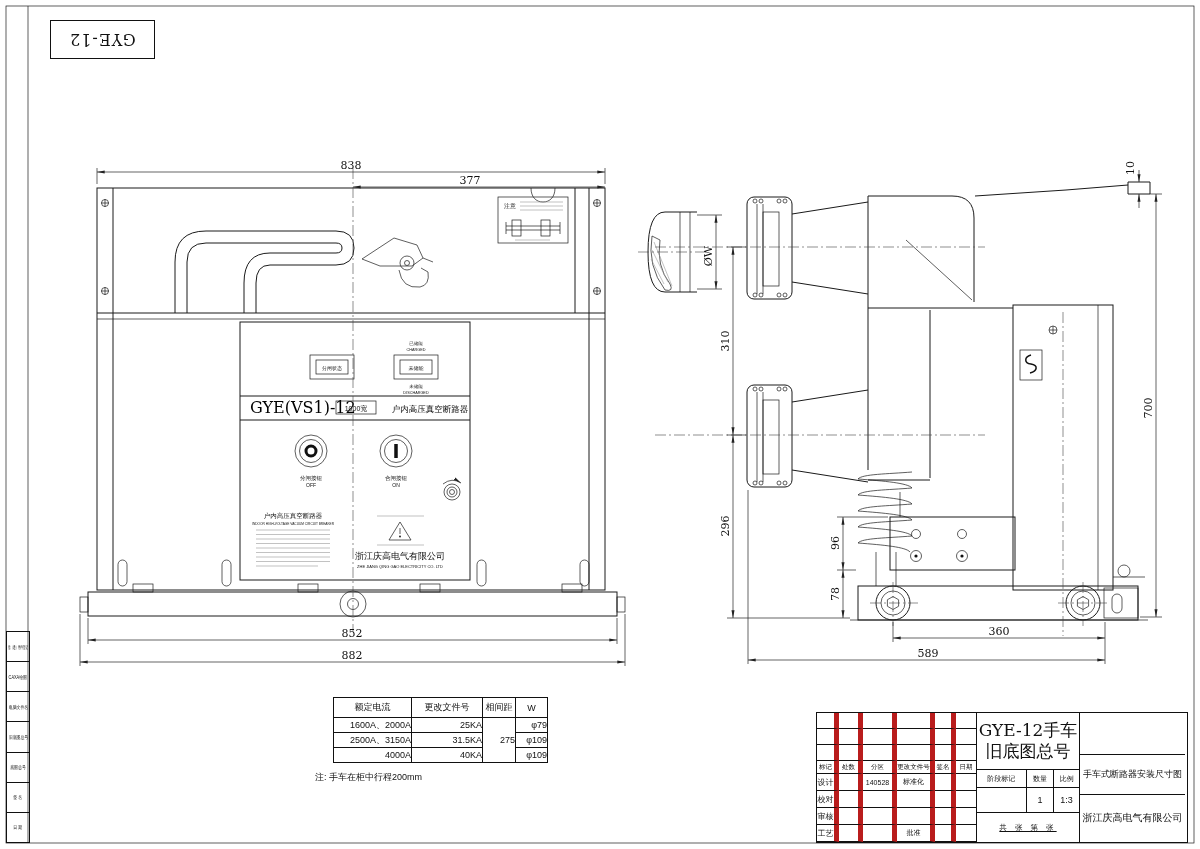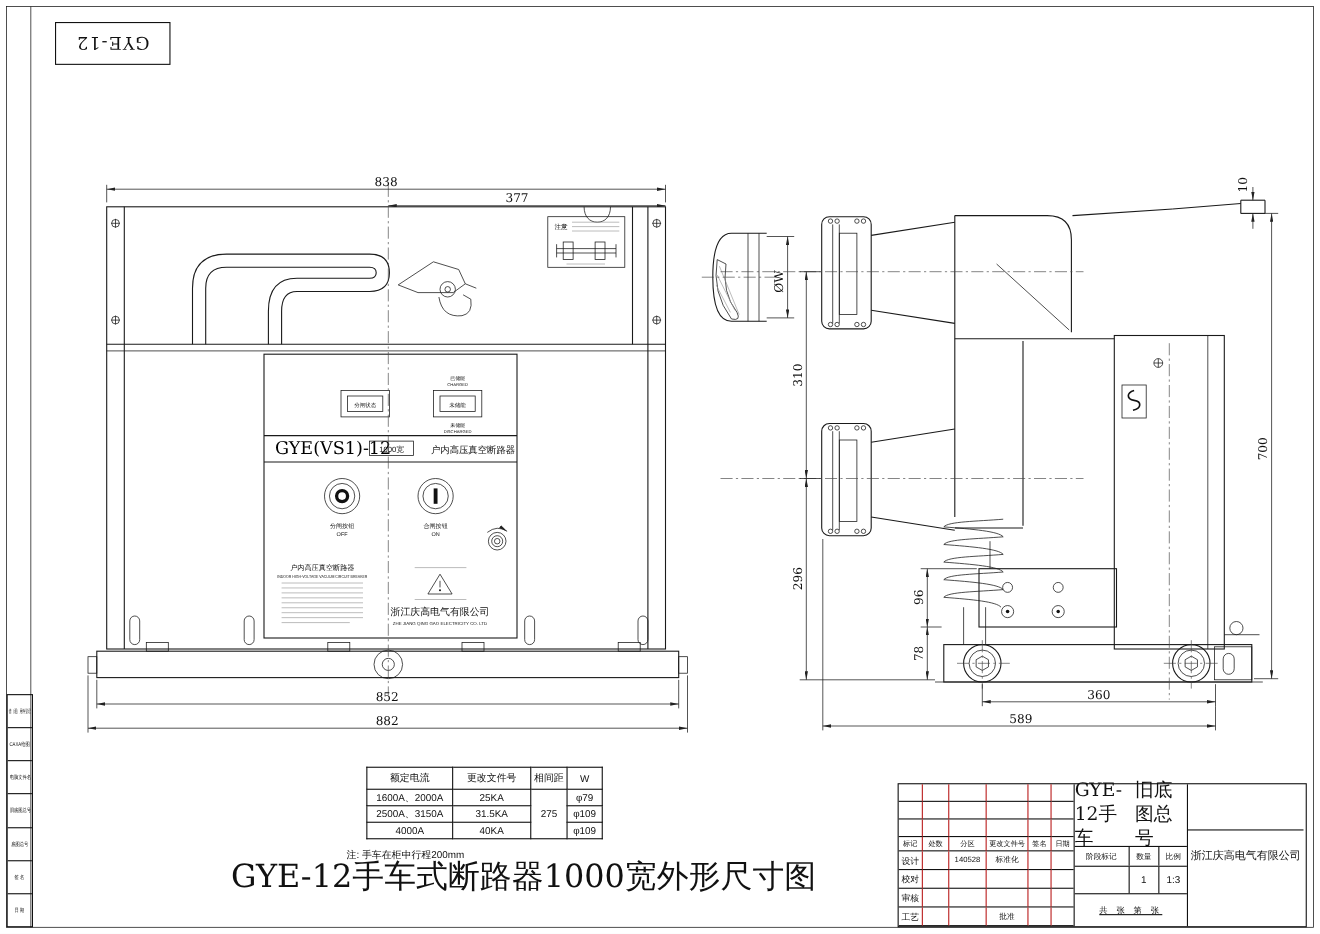--- a/index.html
+++ b/index.html
@@ -11,21 +11,21 @@
   .dim{fill:none;stroke:#222;stroke-width:.7;}
   .chain{fill:none;stroke:#444;stroke-width:.6;stroke-dasharray:11 3 2 3;}
   .hl{fill:none;stroke:#999;stroke-width:.6;}
   .dt{font-family:"DejaVu Serif",serif;font-size:11px;fill:#111;}
   .pt{font-family:"Liberation Sans",sans-serif;fill:#111;}
   
   #spec{position:absolute;left:333px;top:697px;border-collapse:collapse;
         font-size:9px;text-align:center;}
   #spec td{border:1px solid #111;padding:0;}
   .c1{width:77px;} .c2{width:70px;} .c3{width:32px;} .c4{width:31px;}
-  .hrow td{height:19px;} .drow td{height:14px;}
+  .hrow td{height:19px;} .drow td{height:14px;text-align:right;}
   #note{position:absolute;left:315px;top:771px;font-size:9px;}
   #main-title{position:absolute;left:210px;top:777px;font-size:29px;
       font-family:"DejaVu Serif",serif;white-space:nowrap;}
   
   #codebox{position:absolute;left:50px;top:20px;width:103px;height:37px;
       border:1px solid #111;display:flex;align-items:center;justify-content:center;}
   #codebox span{transform:rotate(180deg);font-family:"DejaVu Serif",serif;
       font-size:16px;letter-spacing:1px;}
   
   #strip{position:absolute;left:6px;top:631px;width:22px;height:210px;
@@ -34,28 +34,28 @@
       justify-content:center;font-size:5px;white-space:nowrap;overflow:visible;}
   #strip .srow:last-child{border-bottom:none;}
   #strip .srow span{transform:scaleX(.78);}
   #strip .srow span.tight{transform:scaleX(.5);}
   
   #tb{position:absolute;left:816px;top:712px;width:370px;height:129px;
       border:1px solid #111;display:flex;font-size:8px;}
   #tb .sec{border-right:1px solid #111;box-sizing:border-box;}
   #tb .sec:last-child{border-right:none;}
   .grid6{display:grid;grid-template-columns:22px 24px 34px 38px 21px 20px;}
-  .grid6>div{border-right:1px solid #b91c1c;border-bottom:1px solid #111;
+  .grid6>div{border-right:5px solid #b91c1c;border-bottom:1px solid #111;
       display:flex;align-items:center;justify-content:center;overflow:hidden;}
   .grid6>div:nth-child(6n){border-right:none;}
   .rev-empty>div{height:15px;}
   .revhead>div{height:12px;font-size:6.5px;}
   .sigrow>div{height:16px;}
   .f7{font-size:7px;}
-  #tb-title{height:56px;border-bottom:1px solid #111;display:flex;flex-direction:row;
+  #tb-title{height:56px;border-bottom:1px solid #111;display:flex;flex-direction:column;
       align-items:center;justify-content:center;font-family:"DejaVu Serif",serif;
       font-size:17px;line-height:1.25;}
   .stagehead{display:flex;height:17px;border-bottom:1px solid #111;}
   .stagehead>div{border-right:1px solid #111;display:flex;align-items:center;
       justify-content:center;font-size:7px;box-sizing:border-box;}
   .stagehead>div:last-child{border-right:none;}
   .stageval{display:flex;height:24px;border-bottom:1px solid #111;}
   .stageval>div{border-right:1px solid #111;display:flex;align-items:center;
       justify-content:center;font-size:9px;box-sizing:border-box;}
   .stageval>div:last-child{border-right:none;}
@@ -441,21 +441,20 @@
   <tr class="drow">
     <td>4000A</td>
     <td>40KA</td>
     <td>φ109</td>
   </tr>
 </tbody>
     </table>
 
 <div id="note">注: 手车在柜中行程200mm</div>
 
-<div id="main-title">GYE-12手车式断路器1000宽外形尺寸图</div>
 
 <div id="tb">
 
   <div class="sec" style="width:160px;">
     <div class="grid6 rev-empty">
       <div></div>
           <div></div>
           <div></div>
           <div></div>
           <div></div>
@@ -530,17 +529,18 @@
             <div style="border-right:none;"></div>
       </div>
       <div style="width:28px;">1</div>
       <div style="width:25px;">1:3</div>
     </div>
     <div id="tb-sheets">共  张  第  张</div>
   </div>
 
   <div class="sec" style="width:105px;">
     <div id="tb-r-top"></div>
+    <div id="tb-r-sub">手车式断路器安装尺寸图</div>
     <div id="tb-r-co">浙江庆高电气有限公司</div>
   </div>
 </div>
 
 </div>
 
 </body></html>

